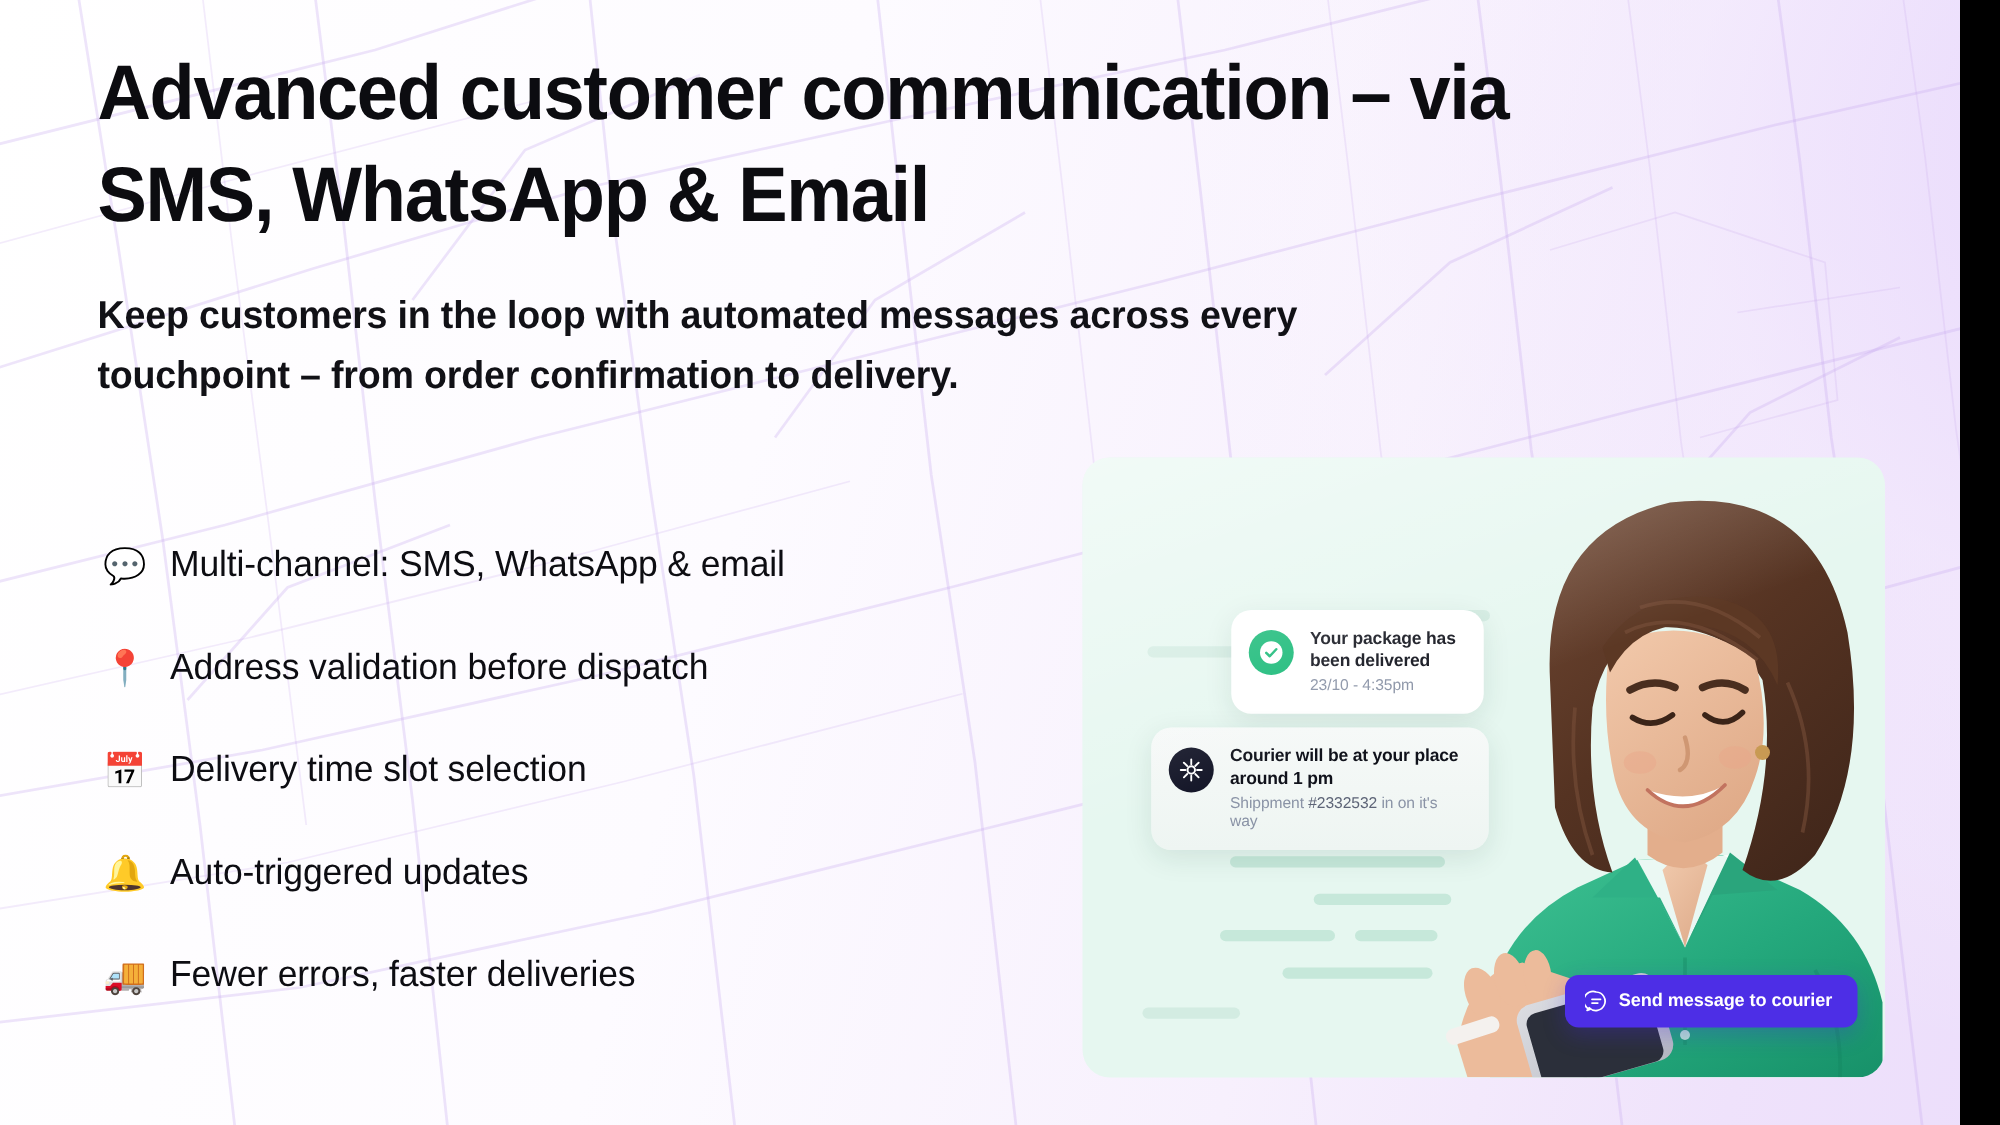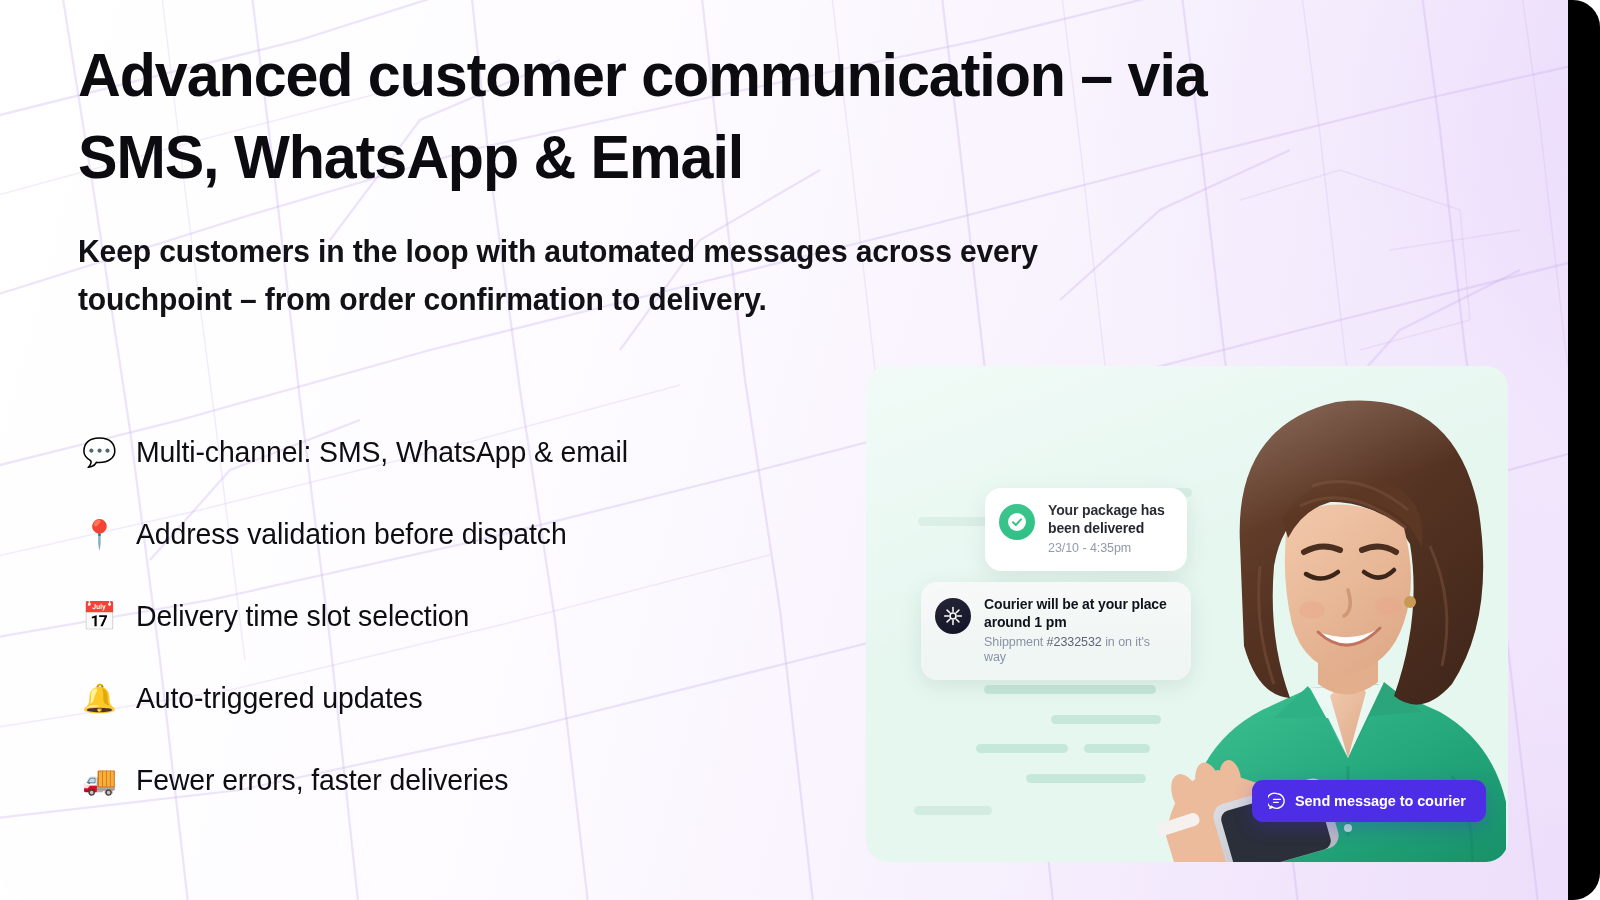--- a/index.html
+++ b/index.html
@@ -10,21 +10,20 @@
     background:#ffffff;
     position:relative;
   }
 
   
   .stage {
     position:absolute;
     left:0; top:0;
     width:1600px; height:900px;
     overflow:hidden;
-    border-radius:27px;
   }
 
   
   .bg-gradient {
     position:absolute; inset:0;
     background:
       radial-gradient(1200px 900px at 118% 14%, #e6d7fb 0%, rgba(234,220,252,0.85) 22%, rgba(243,234,253,0.55) 45%, rgba(252,249,255,0.15) 68%, rgba(255,255,255,0) 84%),
       linear-gradient(105deg, #ffffff 0%, #fdfbff 38%, #f7f0fd 66%, #efe2fb 88%, #ecdefb 100%);
   }
   .bg-map { position:absolute; inset:0; opacity:1; }

